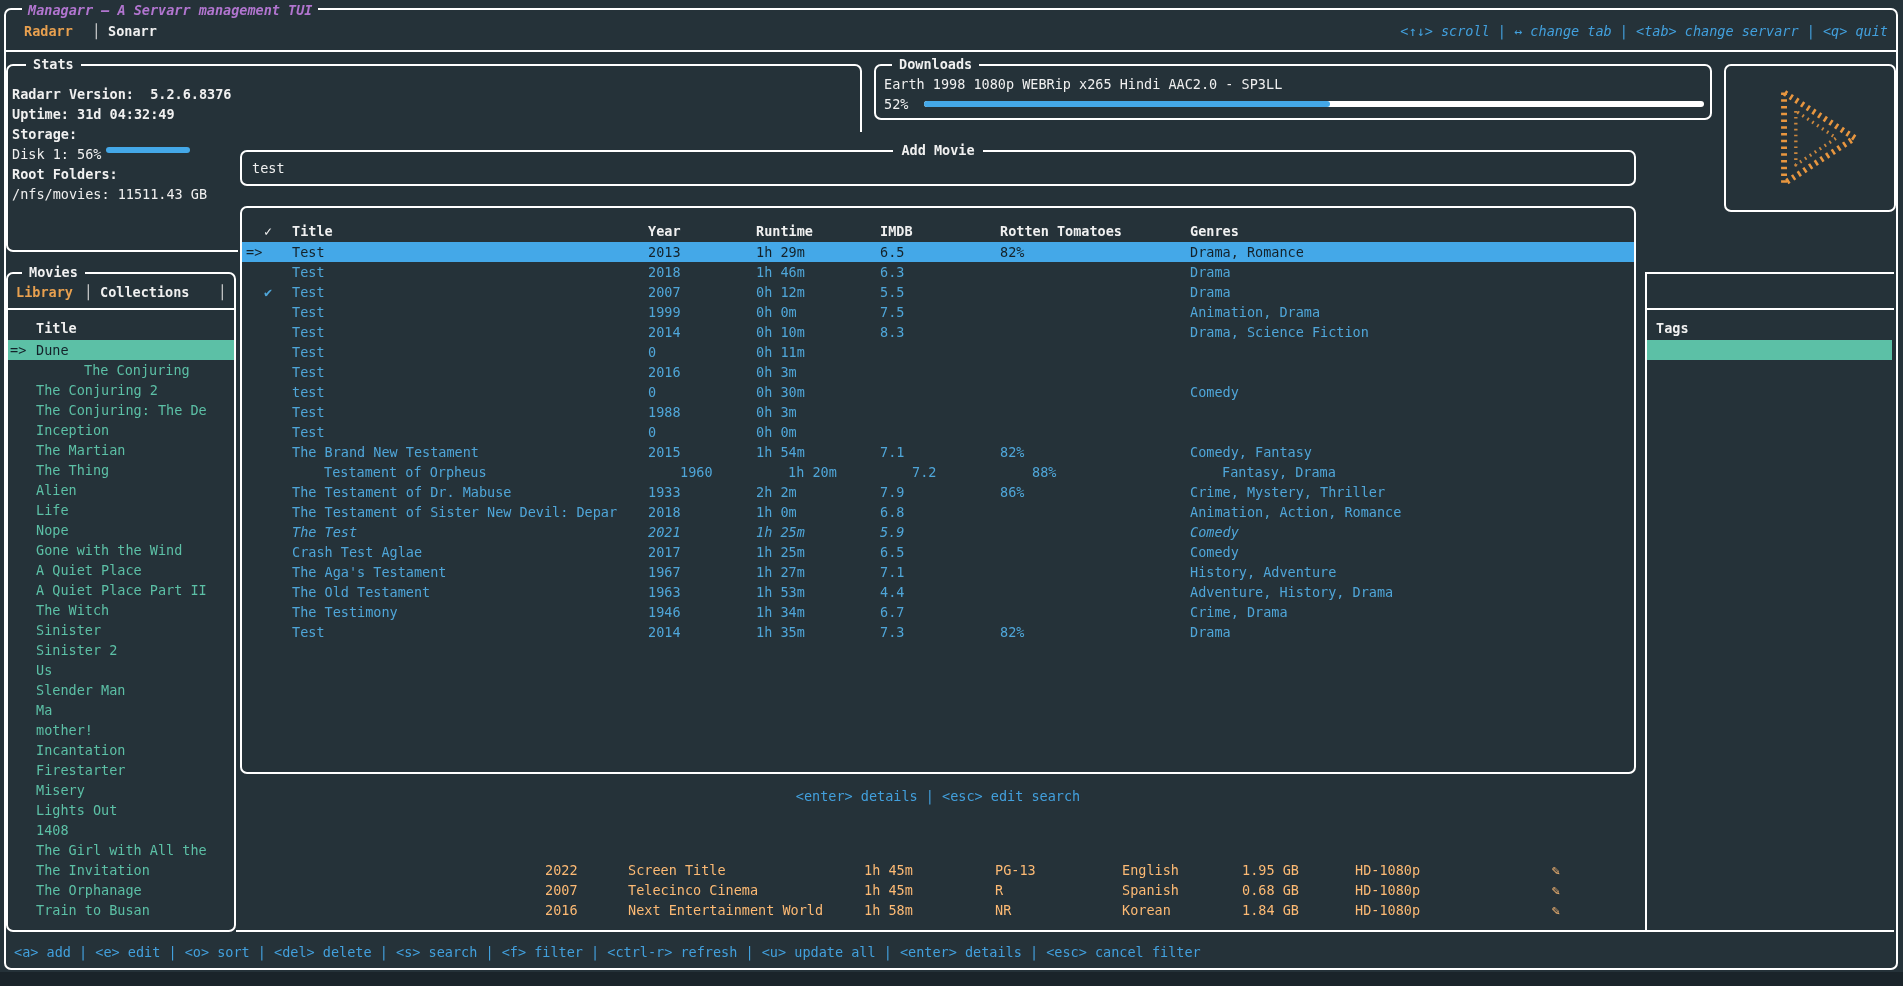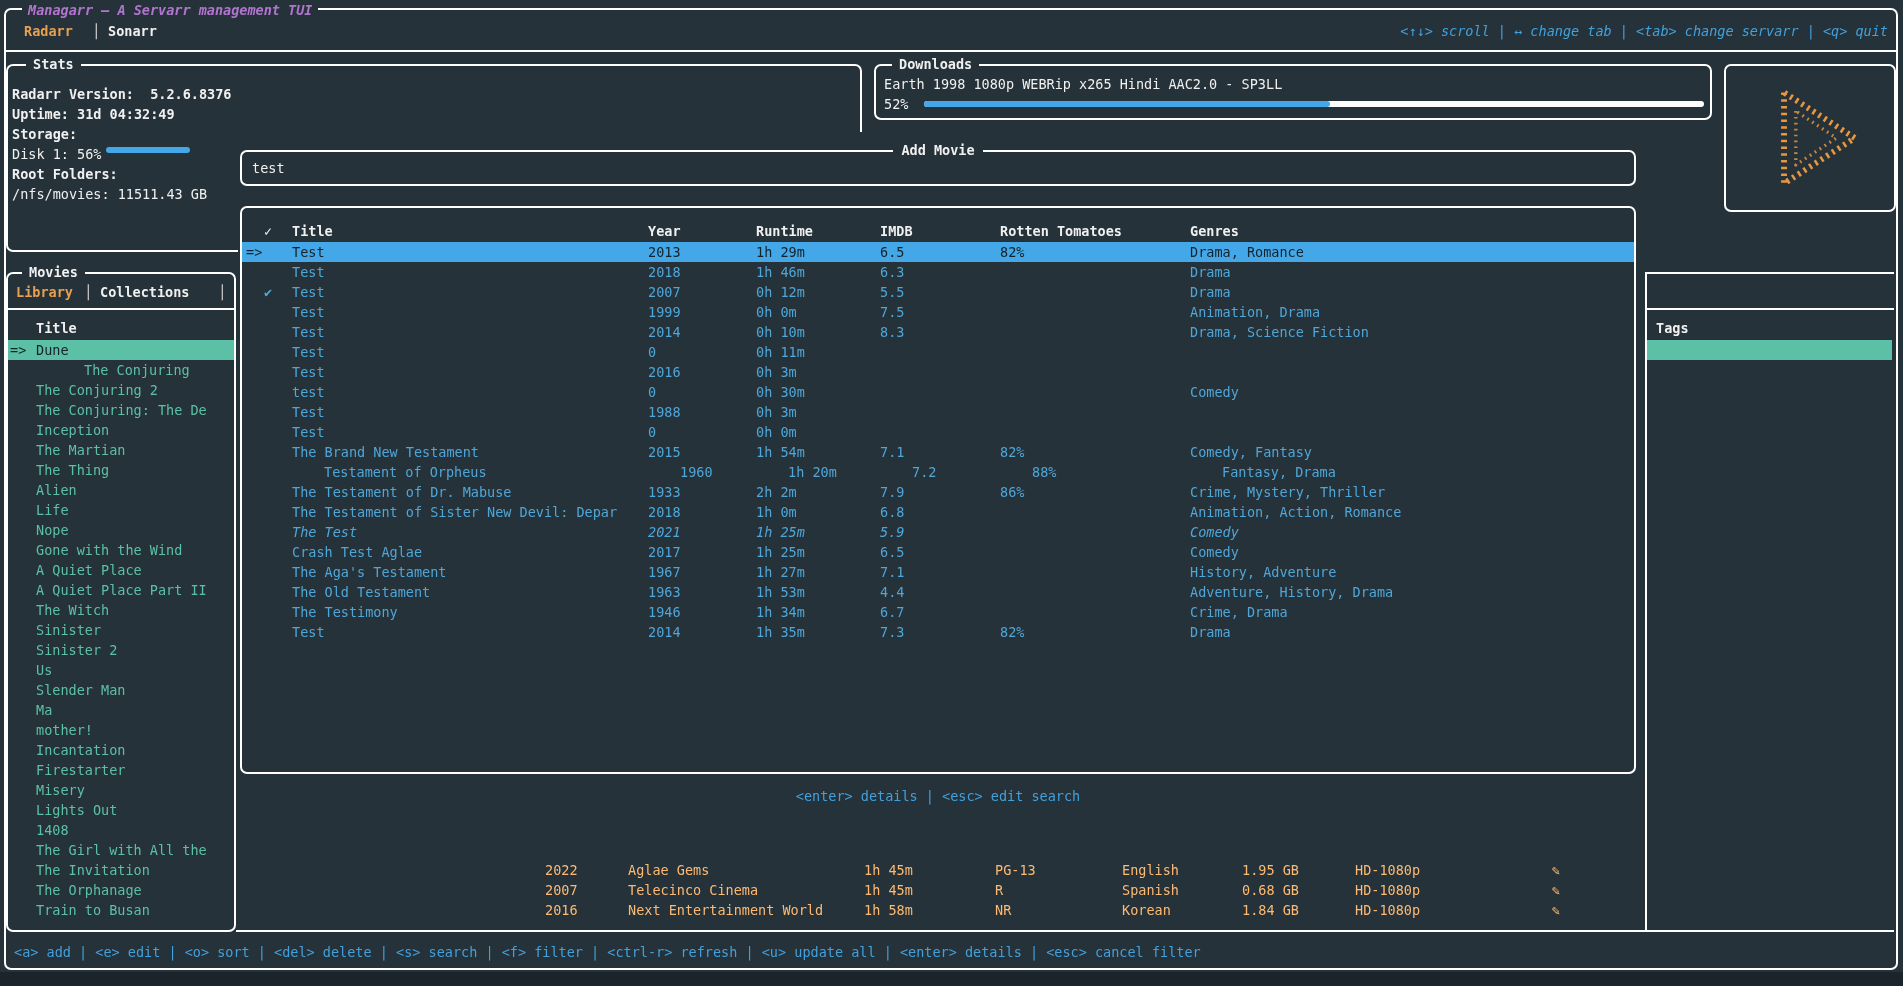--- a/index.html
+++ b/index.html
@@ -219,21 +219,21 @@
 
 <div class="vline" style="left:1645px;top:272px;height:660px;z-index:1;"></div>
 <div class="hline" style="left:1645px;top:272px;width:249px;z-index:1;"></div>
 <div class="hline" style="left:1645px;top:308px;width:249px;z-index:1;"></div>
 <span class="abs bold white" style="left:1656px;top:318px;z-index:1;">Tags</span>
 <div class="abs" style="left:1647px;top:340px;width:245px;height:20px;background:#5cc0a6;z-index:1;"></div>
 <div class="hline" style="left:236px;top:930px;width:1658px;z-index:1;"></div>
 <div id="file-rows">
     <div class="bgr" style="top: 860px; z-index: 1;">
     <span class="b-yr">2022</span>
-    <span class="b-st">Aglae Gems</span>
+    <span class="b-st">Screen Title</span>
     <span class="b-rt">1h 45m</span>
     <span class="b-ce">PG-13</span>
     <span class="b-la">English</span>
     <span class="b-si">1.95 GB</span>
     <span class="b-qu">HD-1080p</span>
     <span class="b-ic">✎</span>
   </div>
     <div class="bgr" style="top: 880px; z-index: 1;">
     <span class="b-yr">2007</span>
     <span class="b-st">Telecinco Cinema</span>

